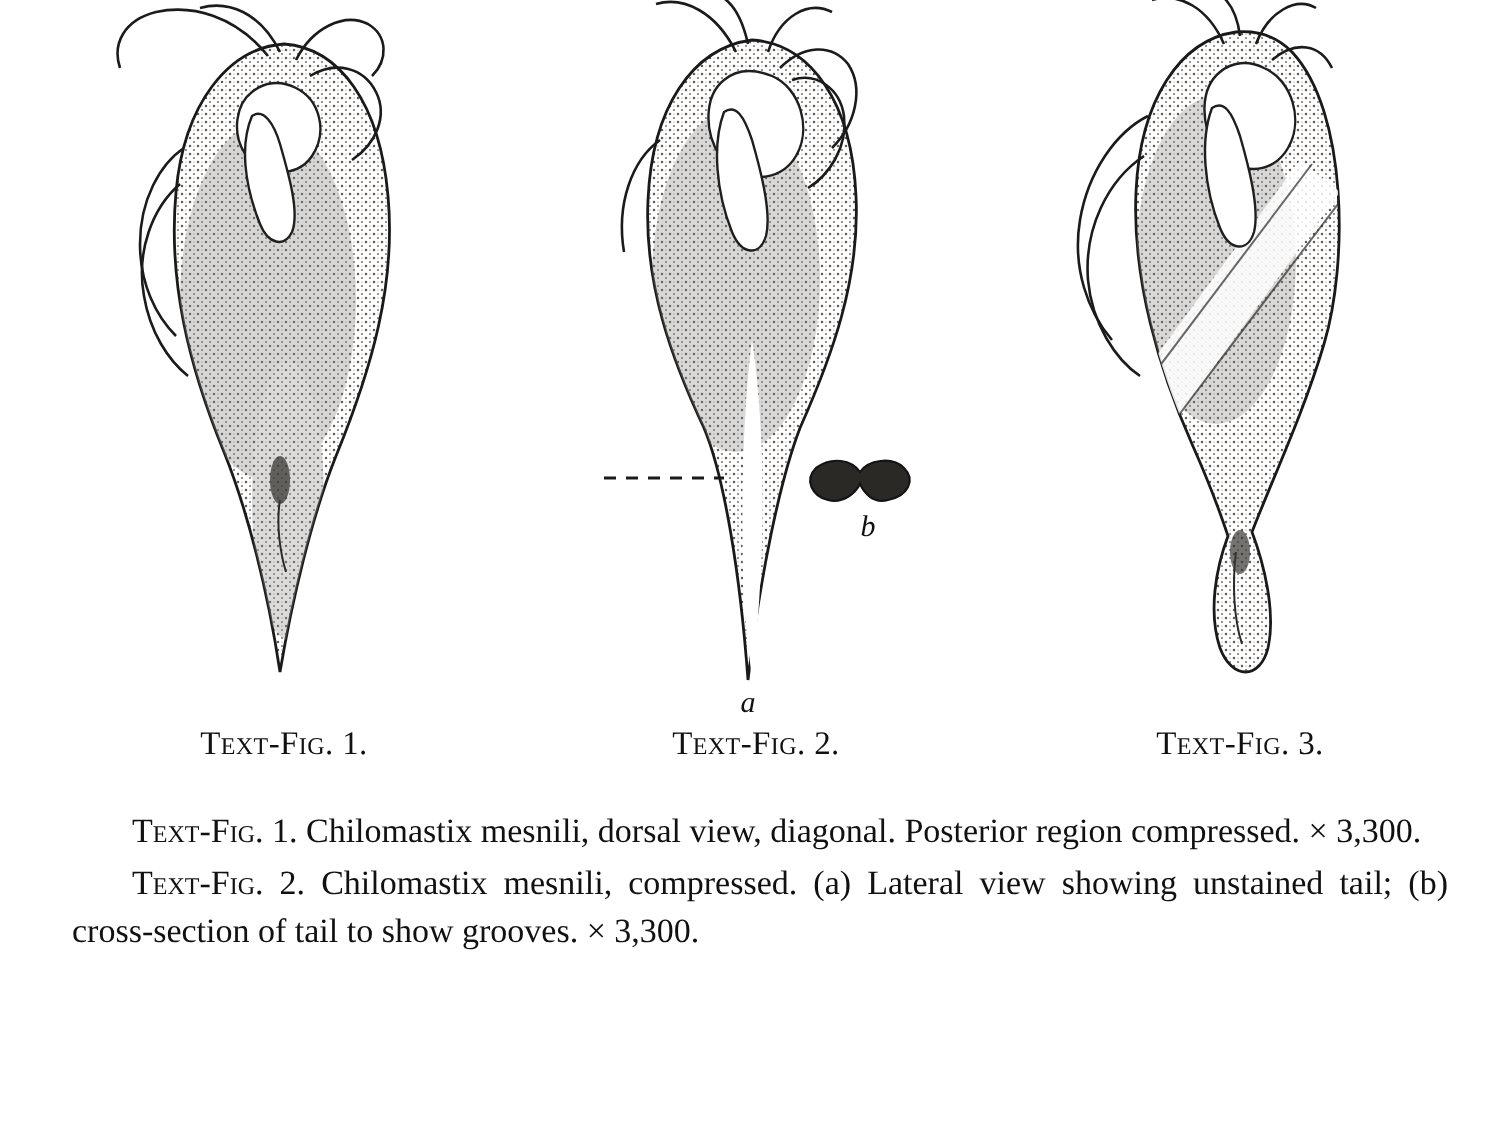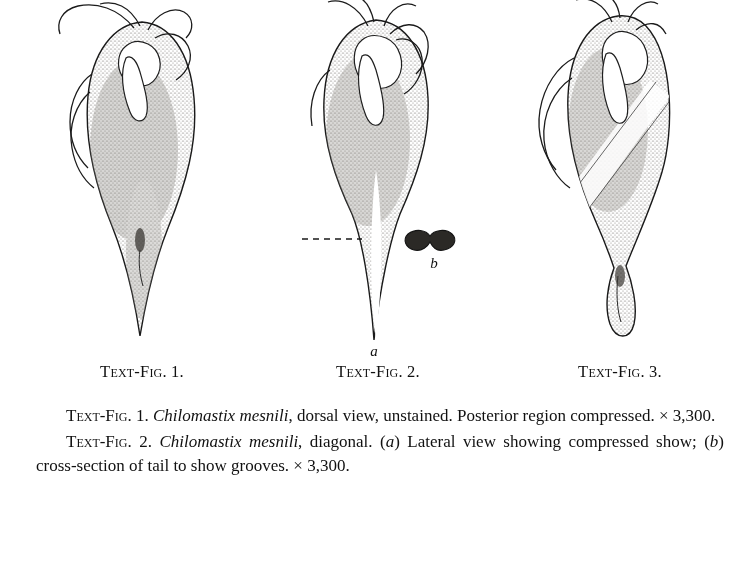--- a/index.html
+++ b/index.html
@@ -68,21 +68,20 @@
     width: 688px;
     font-size: 17px;
     line-height: 1.42;
     text-align: justify;
   }
   .para {
     text-indent: 30px;
     margin: 0 0 2px 0;
   }
   .ital {
-    font-style: italic;
     margin-top: 32px;
   }
   .label-a, .label-b {
     font-style: italic;
     font-size: 15px;
   }
   .nowrap { white-space: nowrap; }
 </style>
 </head>
 <body>
@@ -224,24 +223,24 @@
   <div class="captions-row">
     <div class="fig-caption c1 sc">Text-Fig. 1.</div>
     <div class="fig-caption c2 sc">Text-Fig. 2.</div>
     <div class="fig-caption c3 sc">Text-Fig. 3.</div>
   </div>
 
   <div class="body-text">
 
     <p class="para">
       <span class="sc">Text-Fig. 1.</span>
-      <span class="ital">Chilomastix mesnili</span><span>, dorsal view, unstained.  Posterior region compressed.   </span><span class="nowrap">× 3,300.</span>
+      <span class="ital">Chilomastix mesnili</span><span>, dorsal view, diagonal.  Posterior region compressed.   </span><span class="nowrap">× 3,300.</span>
     </p>
 
     <p class="para">
       <span class="sc">Text-Fig. 2.</span>
-      <span class="ital">Chilomastix mesnili</span><span>, diagonal.  (</span><span class="ital">a</span><span>) Lateral view showing compressed show; (</span><span class="ital">b</span><span>) cross-section of tail to show grooves.   </span><span class="nowrap">× 3,300.</span>
+      <span class="ital">Chilomastix mesnili</span><span>, compressed.  (</span><span class="ital">a</span><span>) Lateral view showing unstained tail; (</span><span class="ital">b</span><span>) cross-section of tail to show grooves.   </span><span class="nowrap">× 3,300.</span>
     </p>
 
 
   </div>
 
 </div>
 
 </body></html>

